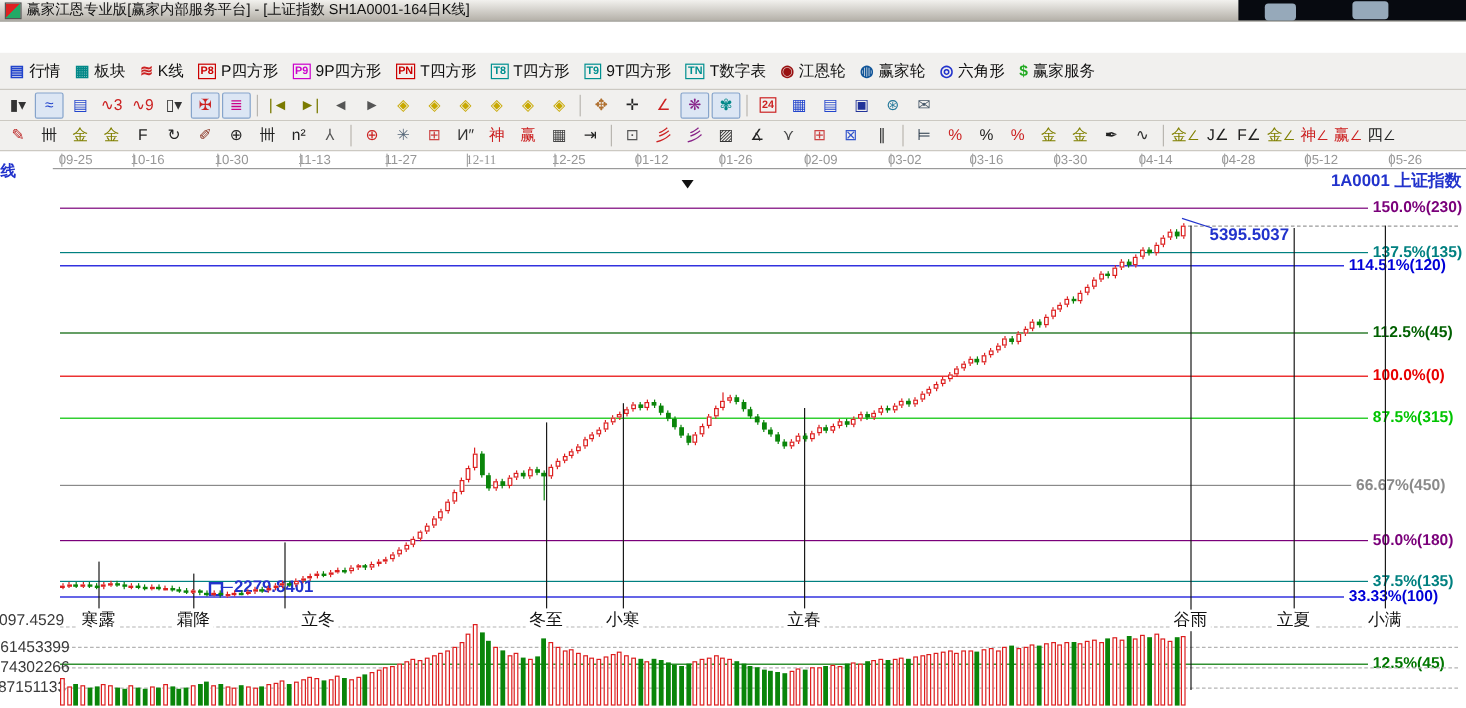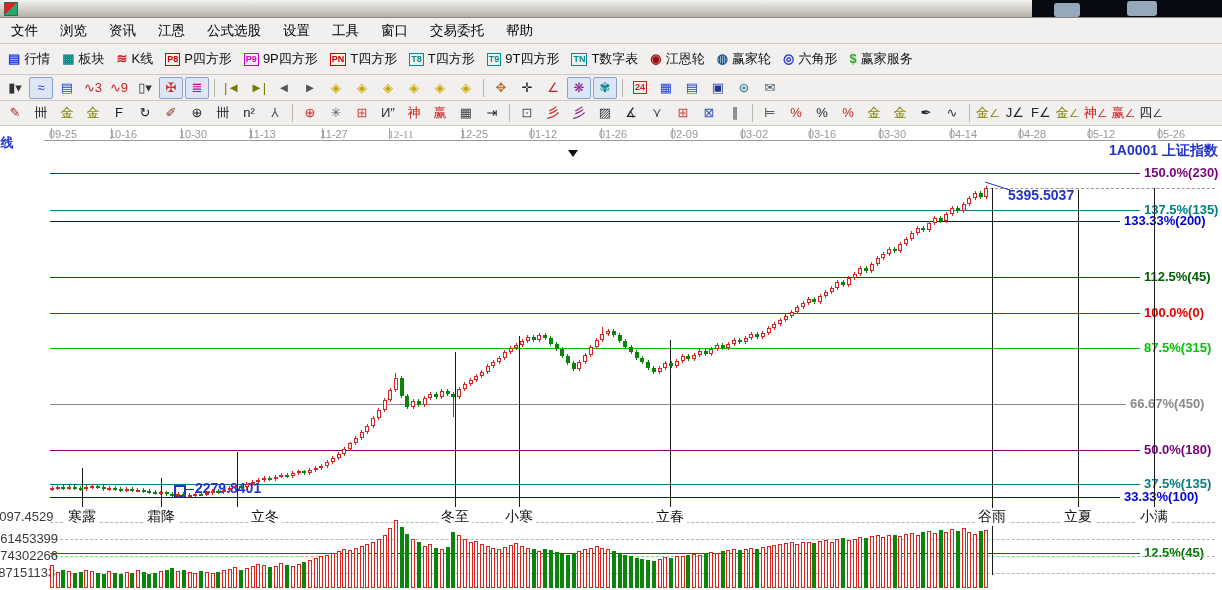--- a/index.html
+++ b/index.html
@@ -44,38 +44,27 @@
            border-right:5px solid transparent;border-top:7px solid #111;}
   .lowsq{position:absolute;width:8px;height:8px;border:2px solid #2233cc;background:#fff;}
 </style>
 </head>
 <body>
 
 <div class="window">
 
   <div class="titlebar">
     <span class="appicon"></span>
+    <span>赢家江恩专业版[赢家内部服务平台] - [上证指数  SH1A0001-164日K线]</span>
     <div class="darkcorner">
       <span class="blob" style="left:22px;top:3px;width:26px;height:14px;"></span>
       <span class="blob" style="left:95px;top:1px;width:30px;height:15px;"></span>
     </div>
   </div>
 
-  <div class="bar menubar" id="menubar">
-      <span class="menu-item">文件</span>
-      <span class="menu-item">浏览</span>
-      <span class="menu-item">资讯</span>
-      <span class="menu-item">江恩</span>
-      <span class="menu-item">公式选股</span>
-      <span class="menu-item">设置</span>
-      <span class="menu-item">工具</span>
-      <span class="menu-item">窗口</span>
-      <span class="menu-item">交易委托</span>
-      <span class="menu-item">帮助</span>
-    </div>
   <div class="bar tb2" id="tb2">
       <button class="tbtn">
         <span class="glyphbadge" style="color: rgb(34, 68, 204);">▤</span>
         <span>行情</span>
       </button>
       <button class="tbtn">
         <span class="glyphbadge" style="color: rgb(0, 136, 136);">▦</span>
         <span>板块</span>
       </button>
       <button class="tbtn">
@@ -246,21 +235,21 @@
       <div class="tick" style="left: 1159px; top: 2px;"></div>
       <div class="hline" style="left: 44px; top: 14px; width: 1178px; background: rgb(154, 154, 154);"></div>
       <div class="panetab" style="left: -9px; top: 8px;">K线</div>
       <div class="symlabel" style="left: 1100px; top: 16px; width: 118px;">1A0001  上证指数</div>
       <div class="downtri" style="left: 568px; top: 24px;"></div>
       <div class="hline" style="left: 50px; top: 47px; width: 1090px; background: rgb(122, 0, 122);"></div>
       <div class="pct" style="left: 1144px; top: 39px; color: rgb(122, 0, 122);">150.0%(230)</div>
       <div class="hline" style="left: 50px; top: 84px; width: 1090px; background: rgb(0, 128, 128);"></div>
       <div class="pct" style="left: 1144px; top: 76px; color: rgb(0, 128, 128);">137.5%(135)</div>
       <div class="hline" style="left: 50px; top: 95px; width: 1070px; background: rgb(0, 0, 216);"></div>
-      <div class="pct" style="left: 1124px; top: 87px; color: rgb(0, 0, 216);">133.33%(200)</div>
+      <div class="pct" style="left: 1124px; top: 87px; color: rgb(0, 0, 216);">114.51%(120)</div>
       <div class="hline" style="left: 50px; top: 151px; width: 1090px; background: rgb(0, 96, 0);"></div>
       <div class="pct" style="left: 1144px; top: 143px; color: rgb(0, 96, 0);">112.5%(45)</div>
       <div class="hline" style="left: 50px; top: 187px; width: 1090px; background: rgb(232, 0, 0);"></div>
       <div class="pct" style="left: 1144px; top: 179px; color: rgb(232, 0, 0);">100.0%(0)</div>
       <div class="hline" style="left: 50px; top: 222px; width: 1090px; background: rgb(0, 196, 0);"></div>
       <div class="pct" style="left: 1144px; top: 214px; color: rgb(0, 196, 0);">87.5%(315)</div>
       <div class="hline" style="left: 50px; top: 278px; width: 1076px; background: rgb(138, 138, 138);"></div>
       <div class="pct" style="left: 1130px; top: 270px; color: rgb(138, 138, 138);">66.67%(450)</div>
       <div class="hline" style="left: 50px; top: 324px; width: 1090px; background: rgb(122, 0, 122);"></div>
       <div class="pct" style="left: 1144px; top: 316px; color: rgb(122, 0, 122);">50.0%(180)</div>

